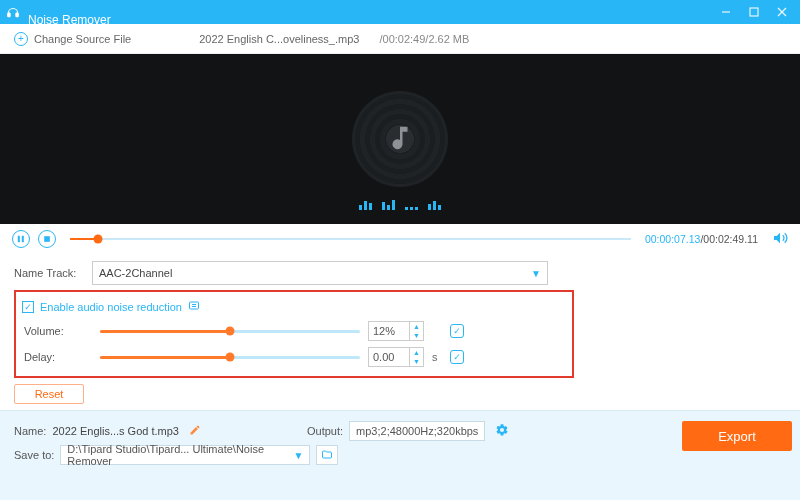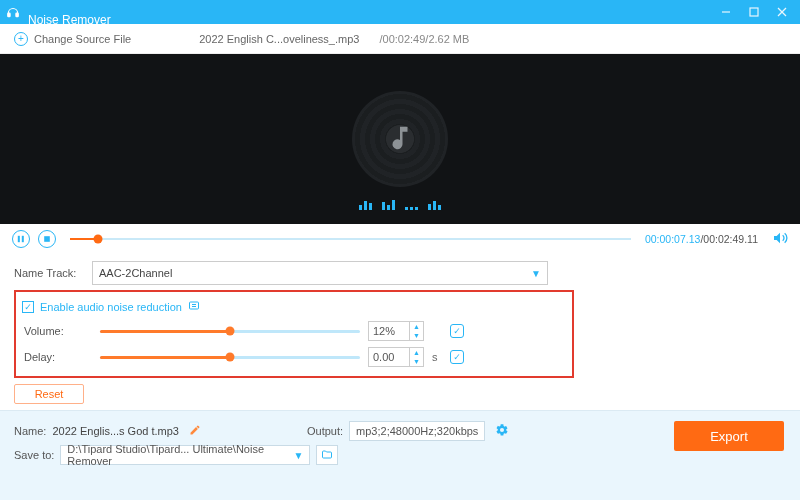--- a/index.html
+++ b/index.html
@@ -74,21 +74,21 @@
   .footer { background: #eaf6fd; flex: 1; padding: 8px 14px; border-top: 1px solid #dbeaf3; position: relative; }
   .frow { display: flex; align-items: center; height: 24px; gap: 6px; }
   .frow .flabel { color: #555; }
   .name-val { color: #444; margin-right: 4px; }
   .pencil { color: #ff8a3d; cursor: pointer; }
   .out-label { margin-left: 100px; }
   .out-box { border: 1px solid #c9dbe6; background: #fff; height: 20px; padding: 0 6px; display: inline-flex; align-items: center; color: #555; }
   .gear { color: #29b6f6; margin-left: 4px; cursor: pointer; }
   .path-box { border: 1px solid #c9dbe6; background: #fff; height: 20px; width: 250px; padding: 0 6px; display: inline-flex; align-items: center; color: #555; justify-content: space-between; }
   .folder-btn { width: 22px; height: 20px; border: 1px solid #c9dbe6; background: #fff; display: inline-flex; align-items: center; justify-content: center; color: #29b6f6; cursor: pointer; }
-  .export-btn { position: absolute; right: 16px; top: 10px; width: 110px; height: 30px; background: #ff6a13; color: #fff; border: none; font-size: 13px; cursor: pointer; border-radius: 2px; }
+  .export-btn { position: absolute; right: 8px; top: 10px; width: 110px; height: 30px; background: #ff6a13; color: #fff; border: none; font-size: 13px; cursor: pointer; border-radius: 2px; }
 </style>
 </head>
 <body>
 
 <div class="window">
 
   <div class="titlebar">
     <span class="app-icon">
       <svg width="14" height="14" viewBox="0 0 24 24" fill="none" stroke="#fff" stroke-width="2">
           <path d="M4 14a8 8 0 0 1 16 0"></path>

